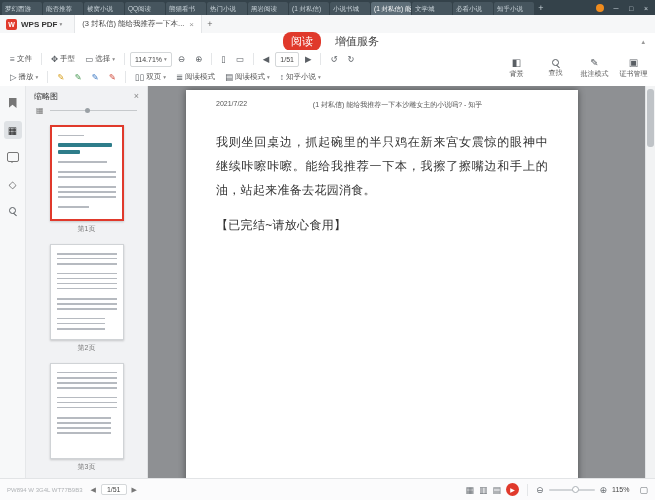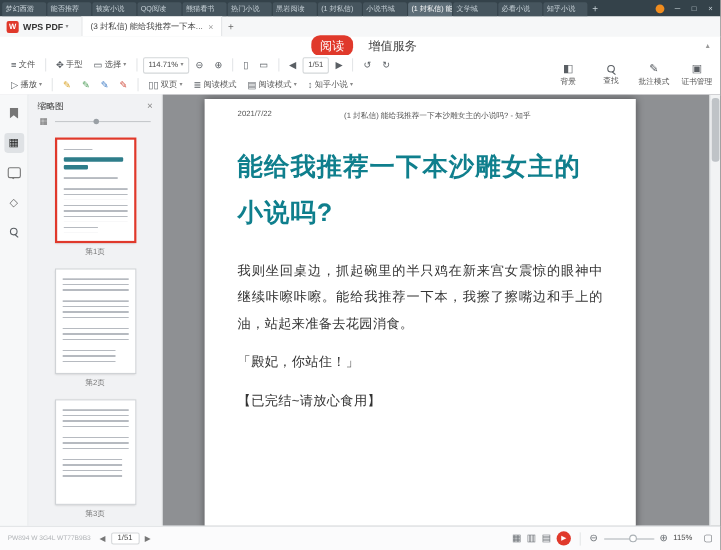--- a/index.html
+++ b/index.html
@@ -320,27 +320,22 @@
         <div class="thumb-label">第3页</div>
       </div>
     </div>
 
     <div class="main-view">
       <div class="pdf-page">
         <div class="pg-meta">
           <span>2021/7/22</span>
           <span class="pg-header">(1 封私信) 能给我推荐一下本沙雕女主的小说吗? - 知乎</span>
         </div>
-        <div class="pg-title">
-          <div>能给我推荐一下本沙雕女主的</div>
-          <div>小说吗?</div>
-        </div>
         <div class="pg-body">
           <p>我则坐回桌边，抓起碗里的半只鸡在新来宫女震惊的眼神中继续咔嚓咔嚓。能给我推荐一下本，我擦了擦嘴边和手上的油，站起来准备去花园消食。</p>
-          <p>「殿妃，你站住！」</p>
           <p>【已完结~请放心食用】</p>
 
         </div>
       </div>
       <div class="vscroll">
         <div class="vthumb"></div>
       </div>
     </div>
   </div>
 

